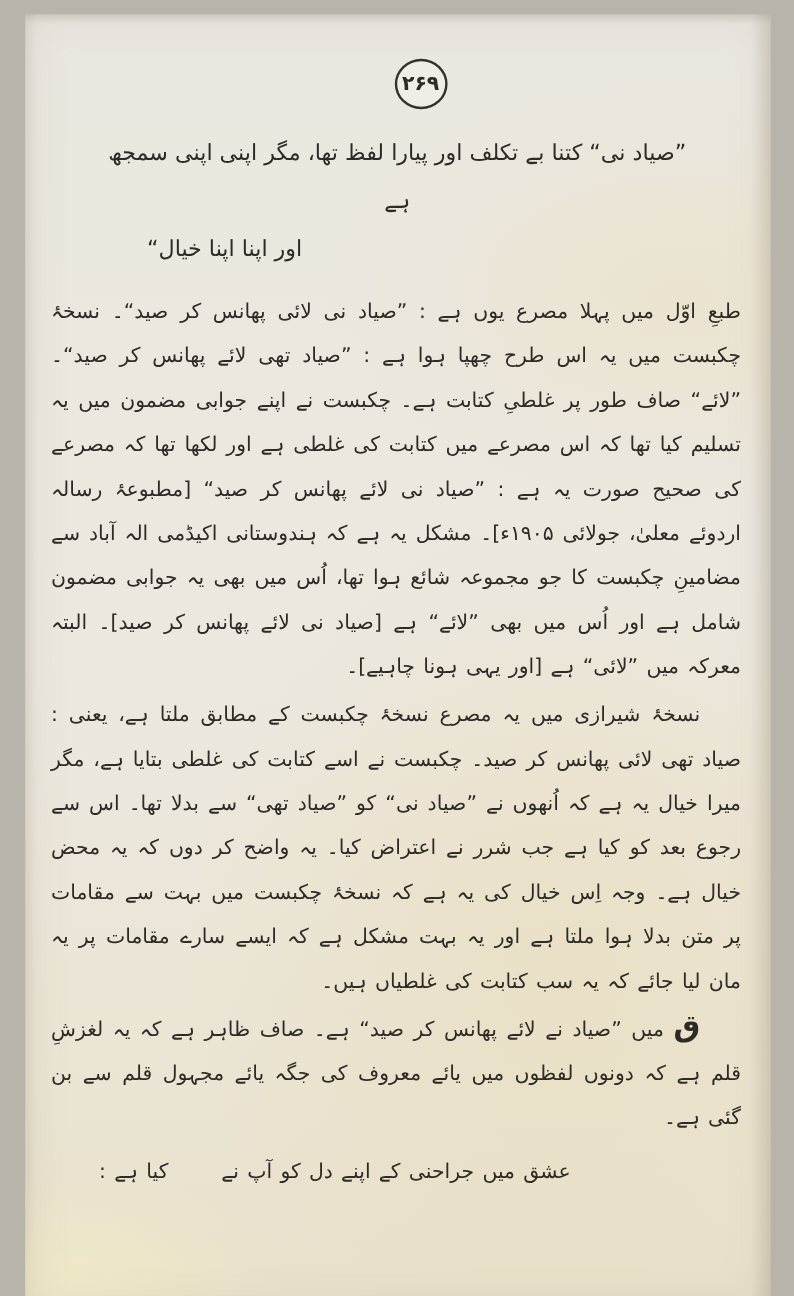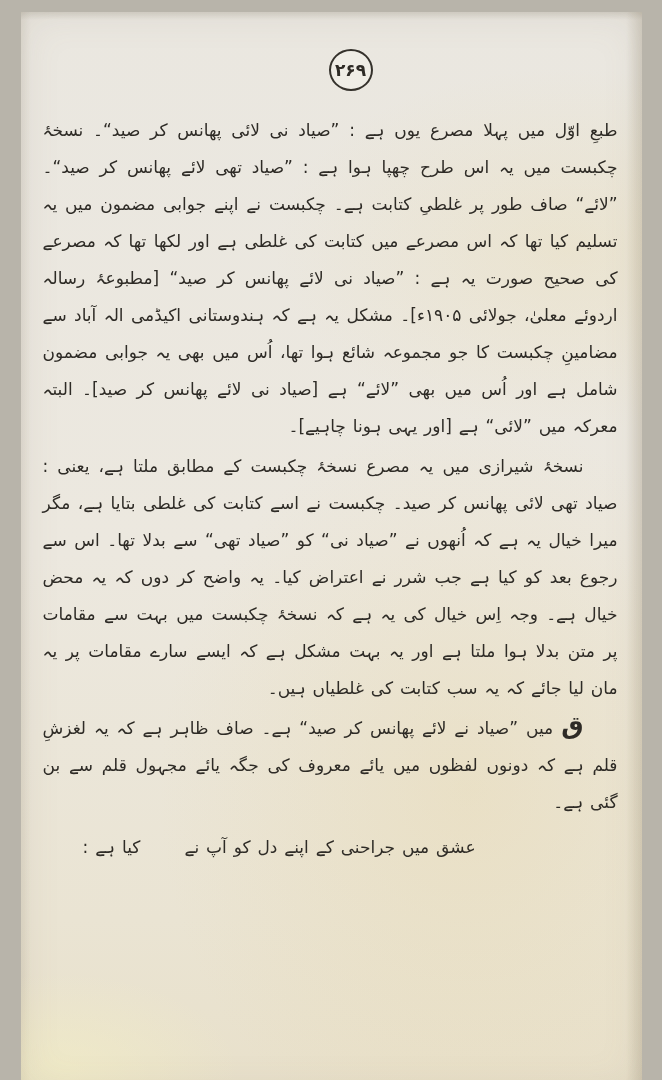--- a/index.html
+++ b/index.html
@@ -96,20 +96,22 @@
 </head>
 <body>
 
 <div class="scan">
 
   <div class="page-number-badge">
     <span>۲۶۹</span>
   </div>
 
   <div class="heading">
+    <div class="heading-line1">”صیاد نی“ کتنا بے تکلف اور پیارا لفظ تھا، مگر اپنی اپنی سمجھ ہے</div>
+    <div class="heading-line2">اور اپنا اپنا خیال“</div>
   </div>
 
   <div class="body-text">
 
     <p class="para">طبعِ اوّل میں پہلا مصرع یوں ہے : ”صیاد نی لائی پھانس کر صید“۔ نسخۂ چکبست میں یہ اس طرح چھپا ہوا ہے : ”صیاد تھی لائے پھانس کر صید“۔ ”لائے“ صاف طور پر غلطیِ کتابت ہے۔ چکبست نے اپنے جوابی مضمون میں یہ تسلیم کیا تھا کہ اس مصرعے میں کتابت کی غلطی ہے اور لکھا تھا کہ مصرعے کی صحیح صورت یہ ہے : ”صیاد نی لائے پھانس کر صید“ [مطبوعۂ رسالہ اردوئے معلیٰ، جولائی ۱۹۰۵ء]۔ مشکل یہ ہے کہ ہندوستانی اکیڈمی الہ آباد سے مضامینِ چکبست کا جو مجموعہ شائع ہوا تھا، اُس میں بھی یہ جوابی مضمون شامل ہے اور اُس میں بھی ”لائے“ ہے [صیاد نی لائے پھانس کر صید]۔ البتہ معرکہ میں ”لائی“ ہے [اور یہی ہونا چاہیے]۔</p>
 
 
     <p class="para indent">نسخۂ شیرازی میں یہ مصرع نسخۂ چکبست کے مطابق ملتا ہے، یعنی : صیاد تھی لائی پھانس کر صید۔ چکبست نے اسے کتابت کی غلطی بتایا ہے، مگر میرا خیال یہ ہے کہ اُنھوں نے ”صیاد نی“ کو ”صیاد تھی“ سے بدلا تھا۔ اس سے رجوع بعد کو کیا ہے جب شرر نے اعتراض کیا۔ یہ واضح کر دوں کہ یہ محض خیال ہے۔ وجہ اِس خیال کی یہ ہے کہ نسخۂ چکبست میں بہت سے مقامات پر متن بدلا ہوا ملتا ہے اور یہ بہت مشکل ہے کہ ایسے سارے مقامات پر یہ مان لیا جائے کہ یہ سب کتابت کی غلطیاں ہیں۔</p>
 
     <p class="para indent"><span class="siglum">ق</span> <span>میں ”صیاد نے لائے پھانس کر صید“ ہے۔ صاف ظاہر ہے کہ یہ لغزشِ قلم ہے کہ دونوں لفظوں میں یائے معروف کی جگہ یائے مجہول قلم سے بن گئی ہے۔</span></p>

